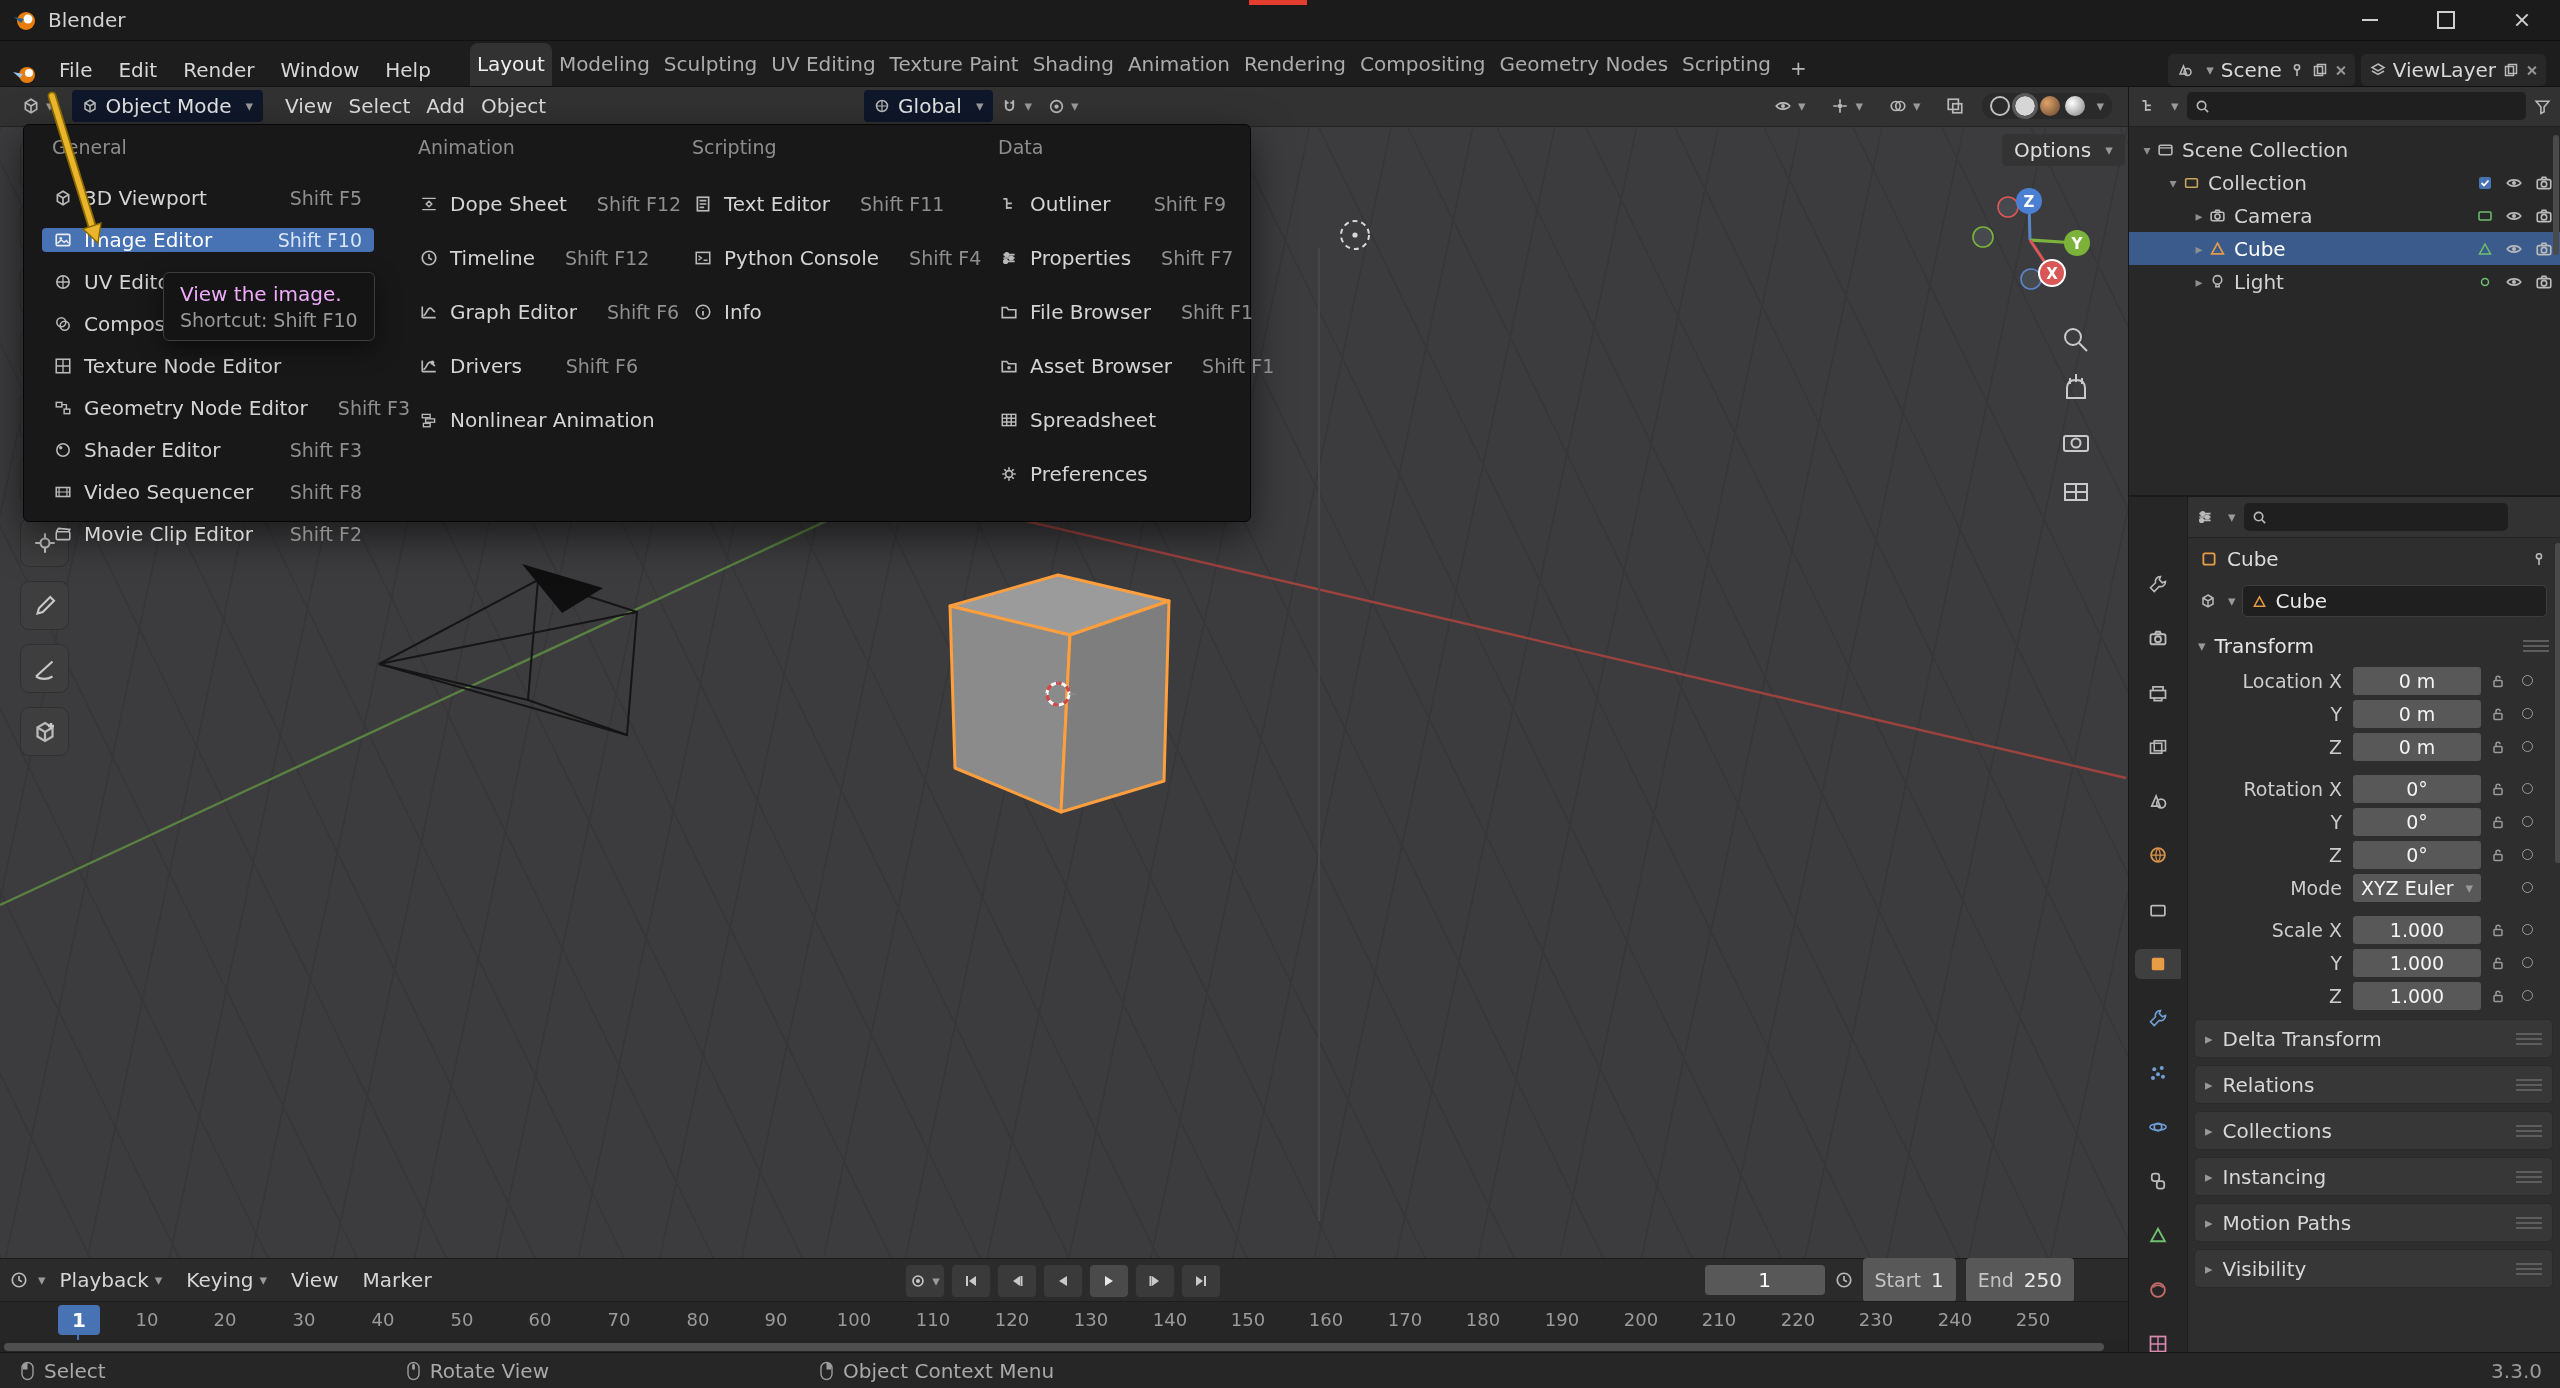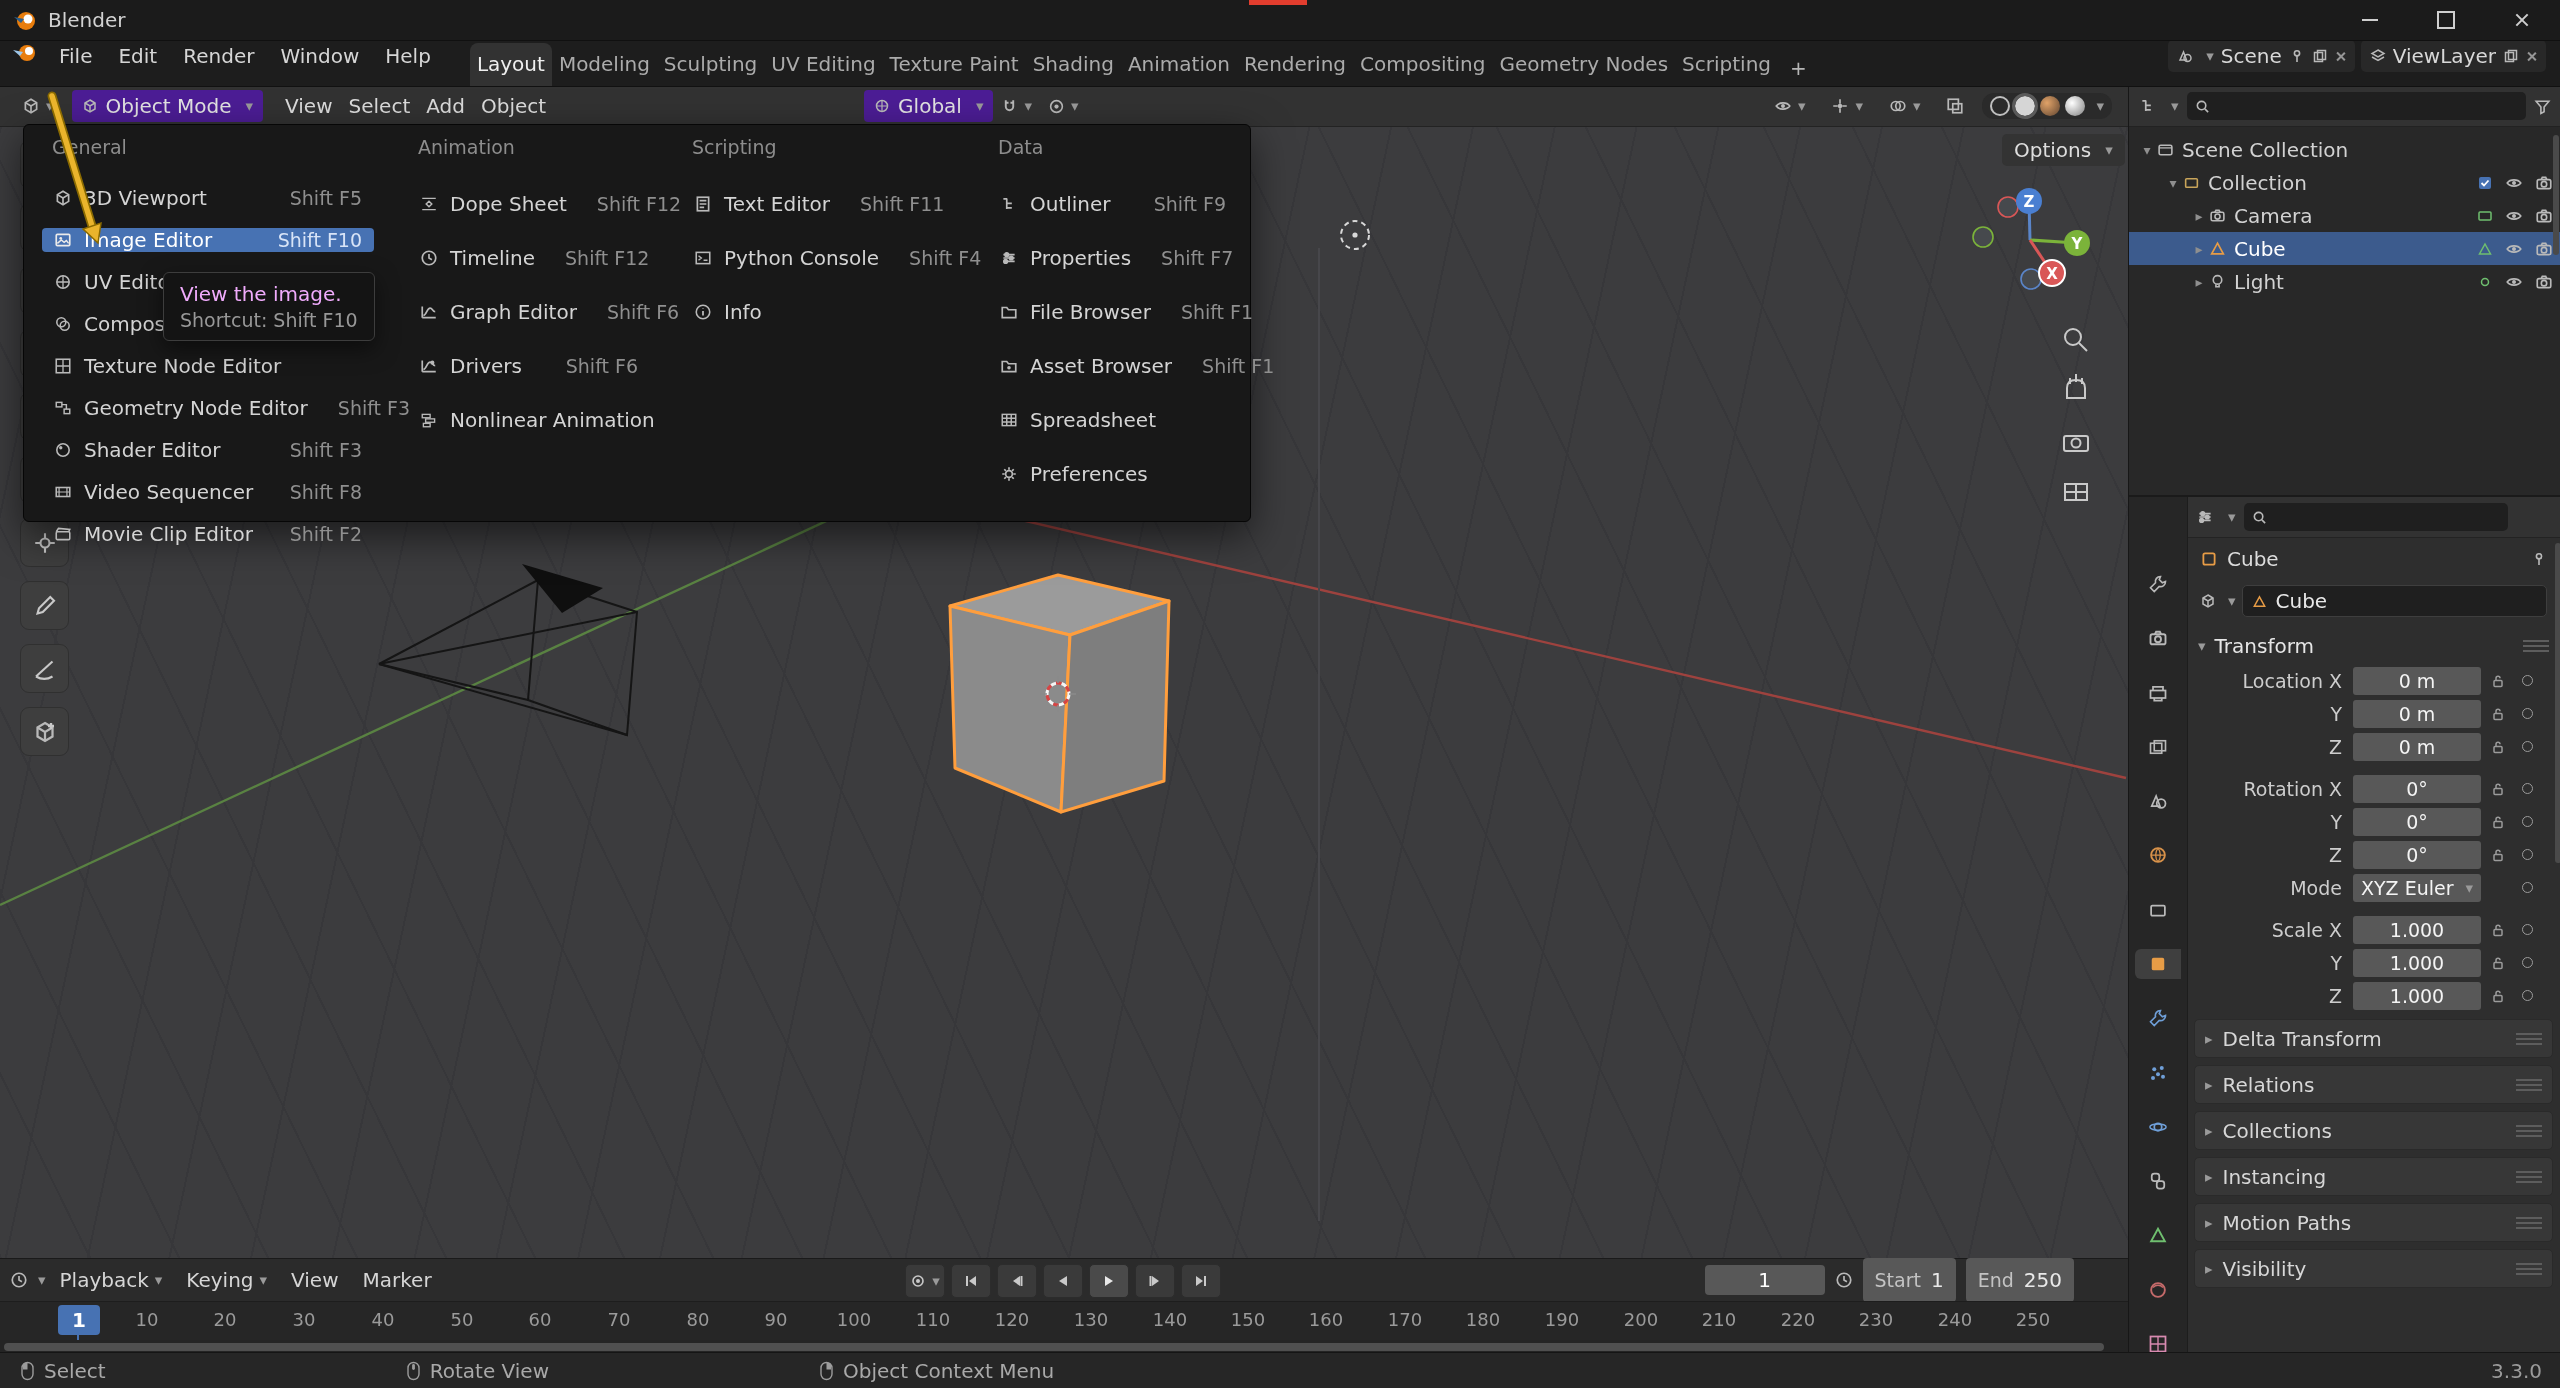--- a/index.html
+++ b/index.html
@@ -17,38 +17,38 @@
   .win-btns{margin-left:auto;display:flex;height:40px}
   .win-btn{width:76px;height:40px;display:flex;align-items:center;justify-content:center}
   .glyph-min{width:16px;height:2px;background:#cfcfcf}
   .glyph-max{width:14px;height:14px;border:2px solid #cfcfcf}
   .glyph-x{position:relative;width:16px;height:16px}
   .glyph-x::before,.glyph-x::after{content:"";position:absolute;left:7px;top:0;width:2px;height:16px;background:#cfcfcf}
   .glyph-x::before{transform:rotate(45deg)}.glyph-x::after{transform:rotate(-45deg)}
 
   
   .topbar{position:absolute;left:0;top:40px;width:2560px;height:46px;background:#1d1d1d;
-          display:flex;align-items:flex-start;border-bottom:1px solid #111;z-index:29}
+          display:flex;align-items:flex-end;border-bottom:1px solid #111;z-index:29}
   .tb-logo{width:30px;height:24px;margin:0 6px 0 10px}
   .menu-btn{padding:4px 13px;color:#d6d6d6;border-radius:4px}
   .ws-tabs{display:flex;margin-left:26px;align-items:flex-end;height:46px}
   .ws-tab{padding:9px 7px 10px;color:#ababab;border-radius:8px 8px 0 0;white-space:nowrap}
   .ws-tab.active{background:#323232;color:#efefef}
   .ws-add{padding:6px 12px;color:#b5b5b5}
   .tb-right{margin-left:auto;display:flex;align-items:center;gap:6px;margin-right:14px}
   .pill{display:flex;align-items:center;gap:7px;background:#282828;border-radius:5px;padding:4px 9px}
   .mini-x{position:relative;width:11px;height:11px;opacity:.75}
   .mini-x::before,.mini-x::after{content:"";position:absolute;left:5px;top:0;width:1.6px;height:11px;background:#bbb}
   .mini-x::before{transform:rotate(45deg)}.mini-x::after{transform:rotate(-45deg)}
 
   
   .vp-header{position:absolute;left:0;top:86px;width:2128px;height:40px;background:#323232;
              display:flex;align-items:center;border-bottom:1px solid #232323;z-index:20}
   .hdr-btn{display:flex;align-items:center;padding:3px 8px;border-radius:4px;color:#dcdcdc}
-  .hdr-dd{display:flex;align-items:center;gap:8px;background:#4c1d95;border-radius:4px;padding:4px 10px;color:#e3e3e3}
+  .hdr-dd{display:flex;align-items:center;gap:8px;background:#0f172a;border-radius:4px;padding:4px 10px;color:#e3e3e3}
   .shade-balls{display:flex;align-items:center;gap:5px;background:#2a2a2a;border-radius:12px;padding:3px 8px}
   .ball{width:20px;height:20px;border-radius:50%}
   .ball.wire{border:2px solid #bfbfbf;box-sizing:border-box;background:transparent}
   .ball.solid{background:#d6d6d6;outline:3px solid #5a5a5a}
   .ball.material{background:radial-gradient(circle at 35% 35%,#e0a268,#5f4430)}
   .ball.rendered{background:radial-gradient(circle at 35% 35%,#ffffff,#7d7d7d)}
 
   
   .viewport{position:absolute;left:0;top:126px;width:2128px;height:1132px;background-color:#3c3c3e;
             background-image:

